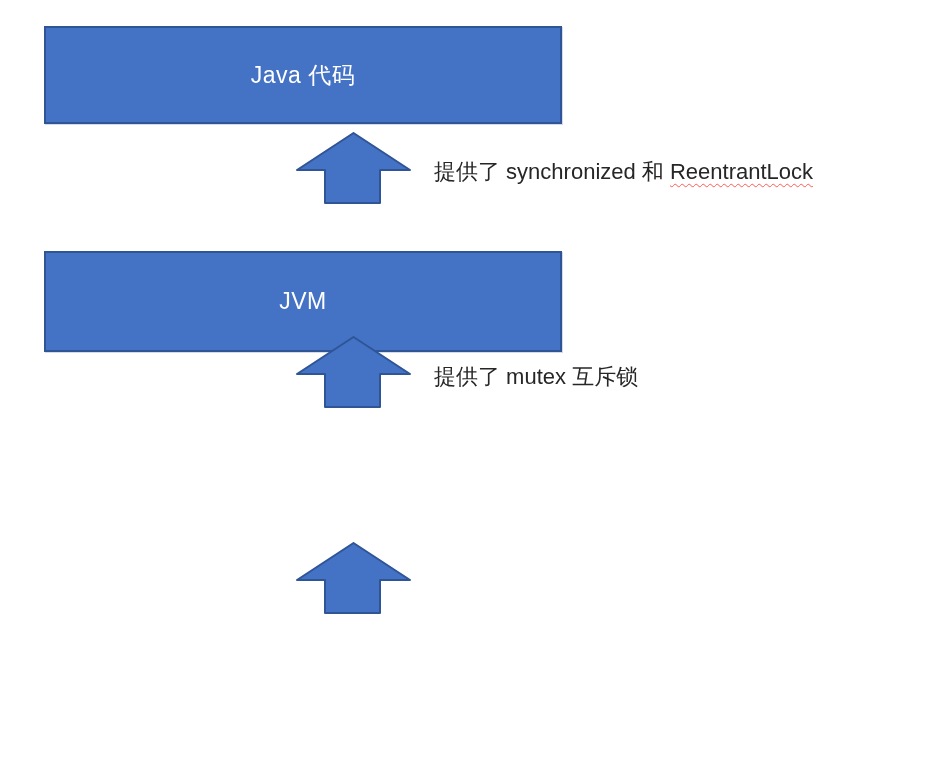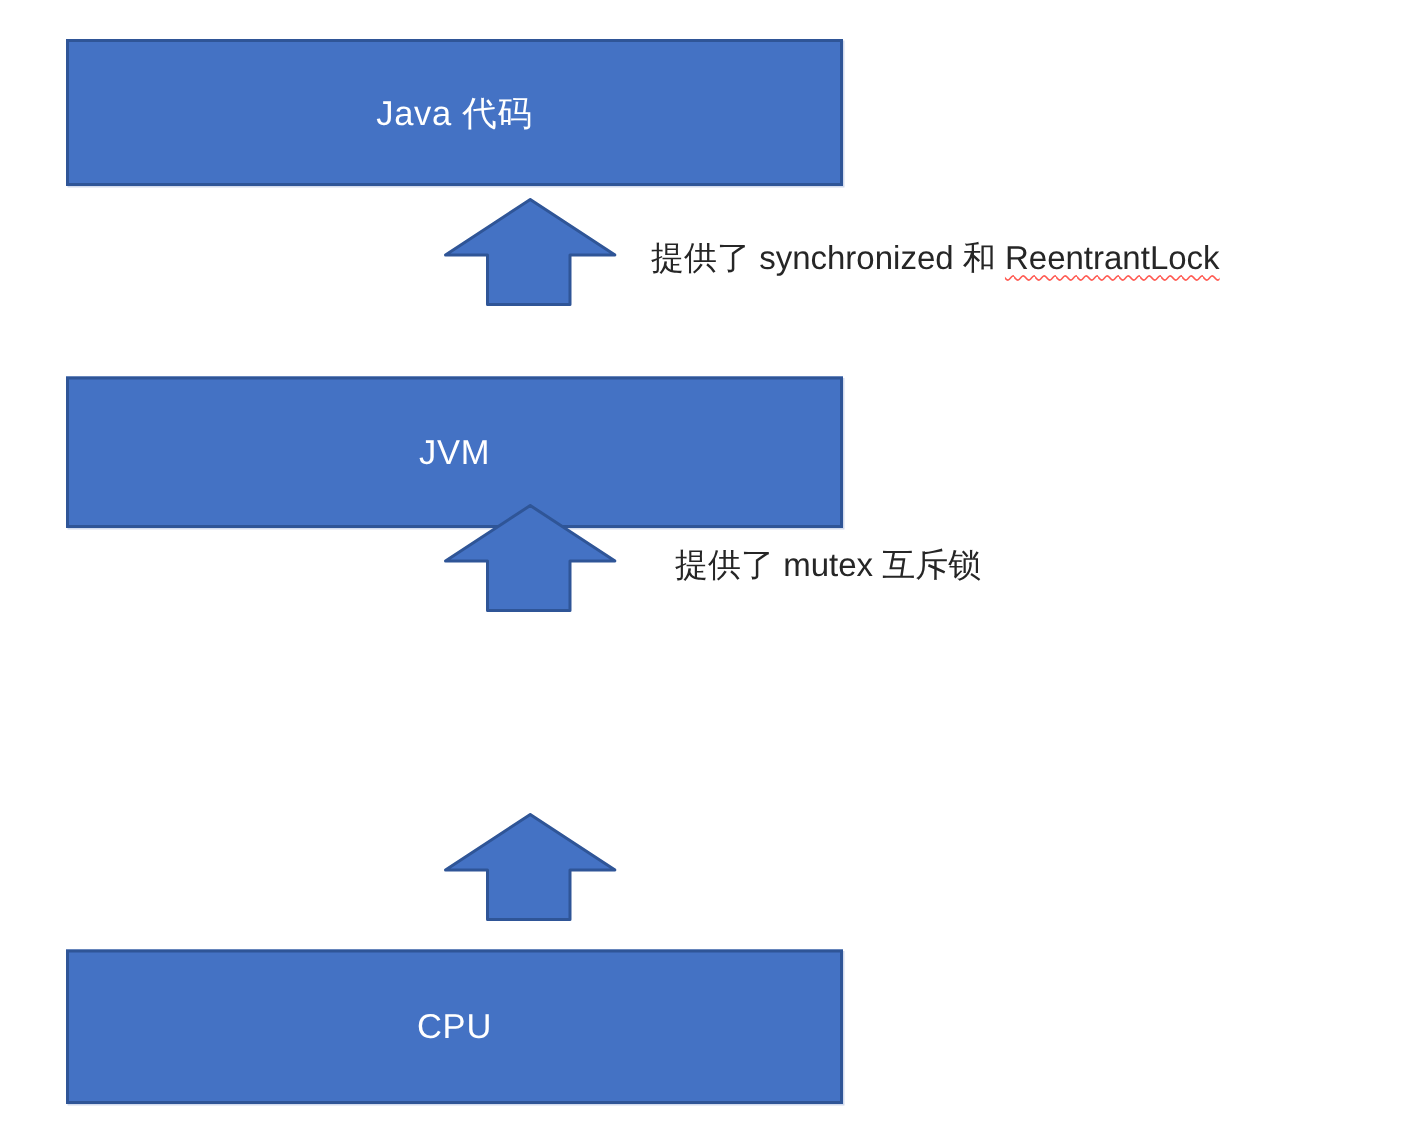--- a/index.html
+++ b/index.html
@@ -64,21 +64,21 @@
 
   .annotation {
     position: absolute;
     left: 434px;
     transform: translateY(-50%);
     color: var(--annotation-text);
     font-size: 22px;
     white-space: nowrap;
   }
   .ann-1 { top: 172px; }
-  .ann-2 { top: 377px; margin-left: 16px; }
+  .ann-2 { top: 377px; }
   .ann-3 { top: 581px; }
   .misspelled {
     text-decoration-line: underline;
     text-decoration-style: wavy;
     text-decoration-color: var(--spellcheck);
     text-decoration-thickness: 1px;
     text-underline-offset: 4px;
   }
 </style>
 </head>
@@ -88,23 +88,20 @@
 
   <div class="layer-box box-1">
     <span class="layer-label">Java 代码</span>
   </div>
 
   <div class="layer-box box-2">
     <span class="layer-label">JVM</span>
   </div>
 
 
-  <div class="layer-box box-4">
-    <span class="layer-label">CPU</span>
-  </div>
 
   <svg class="up-arrow arrow-1" viewBox="0 0 115 72" aria-hidden="true">
     <polygon points="57.5,1 114,38 84,38 84,71 29,71 29,38 1,38"></polygon>
   </svg>
 
   <svg class="up-arrow arrow-2" viewBox="0 0 115 72" aria-hidden="true">
     <polygon points="57.5,1 114,38 84,38 84,71 29,71 29,38 1,38"></polygon>
   </svg>
 
   <svg class="up-arrow arrow-3" viewBox="0 0 115 72" aria-hidden="true">

